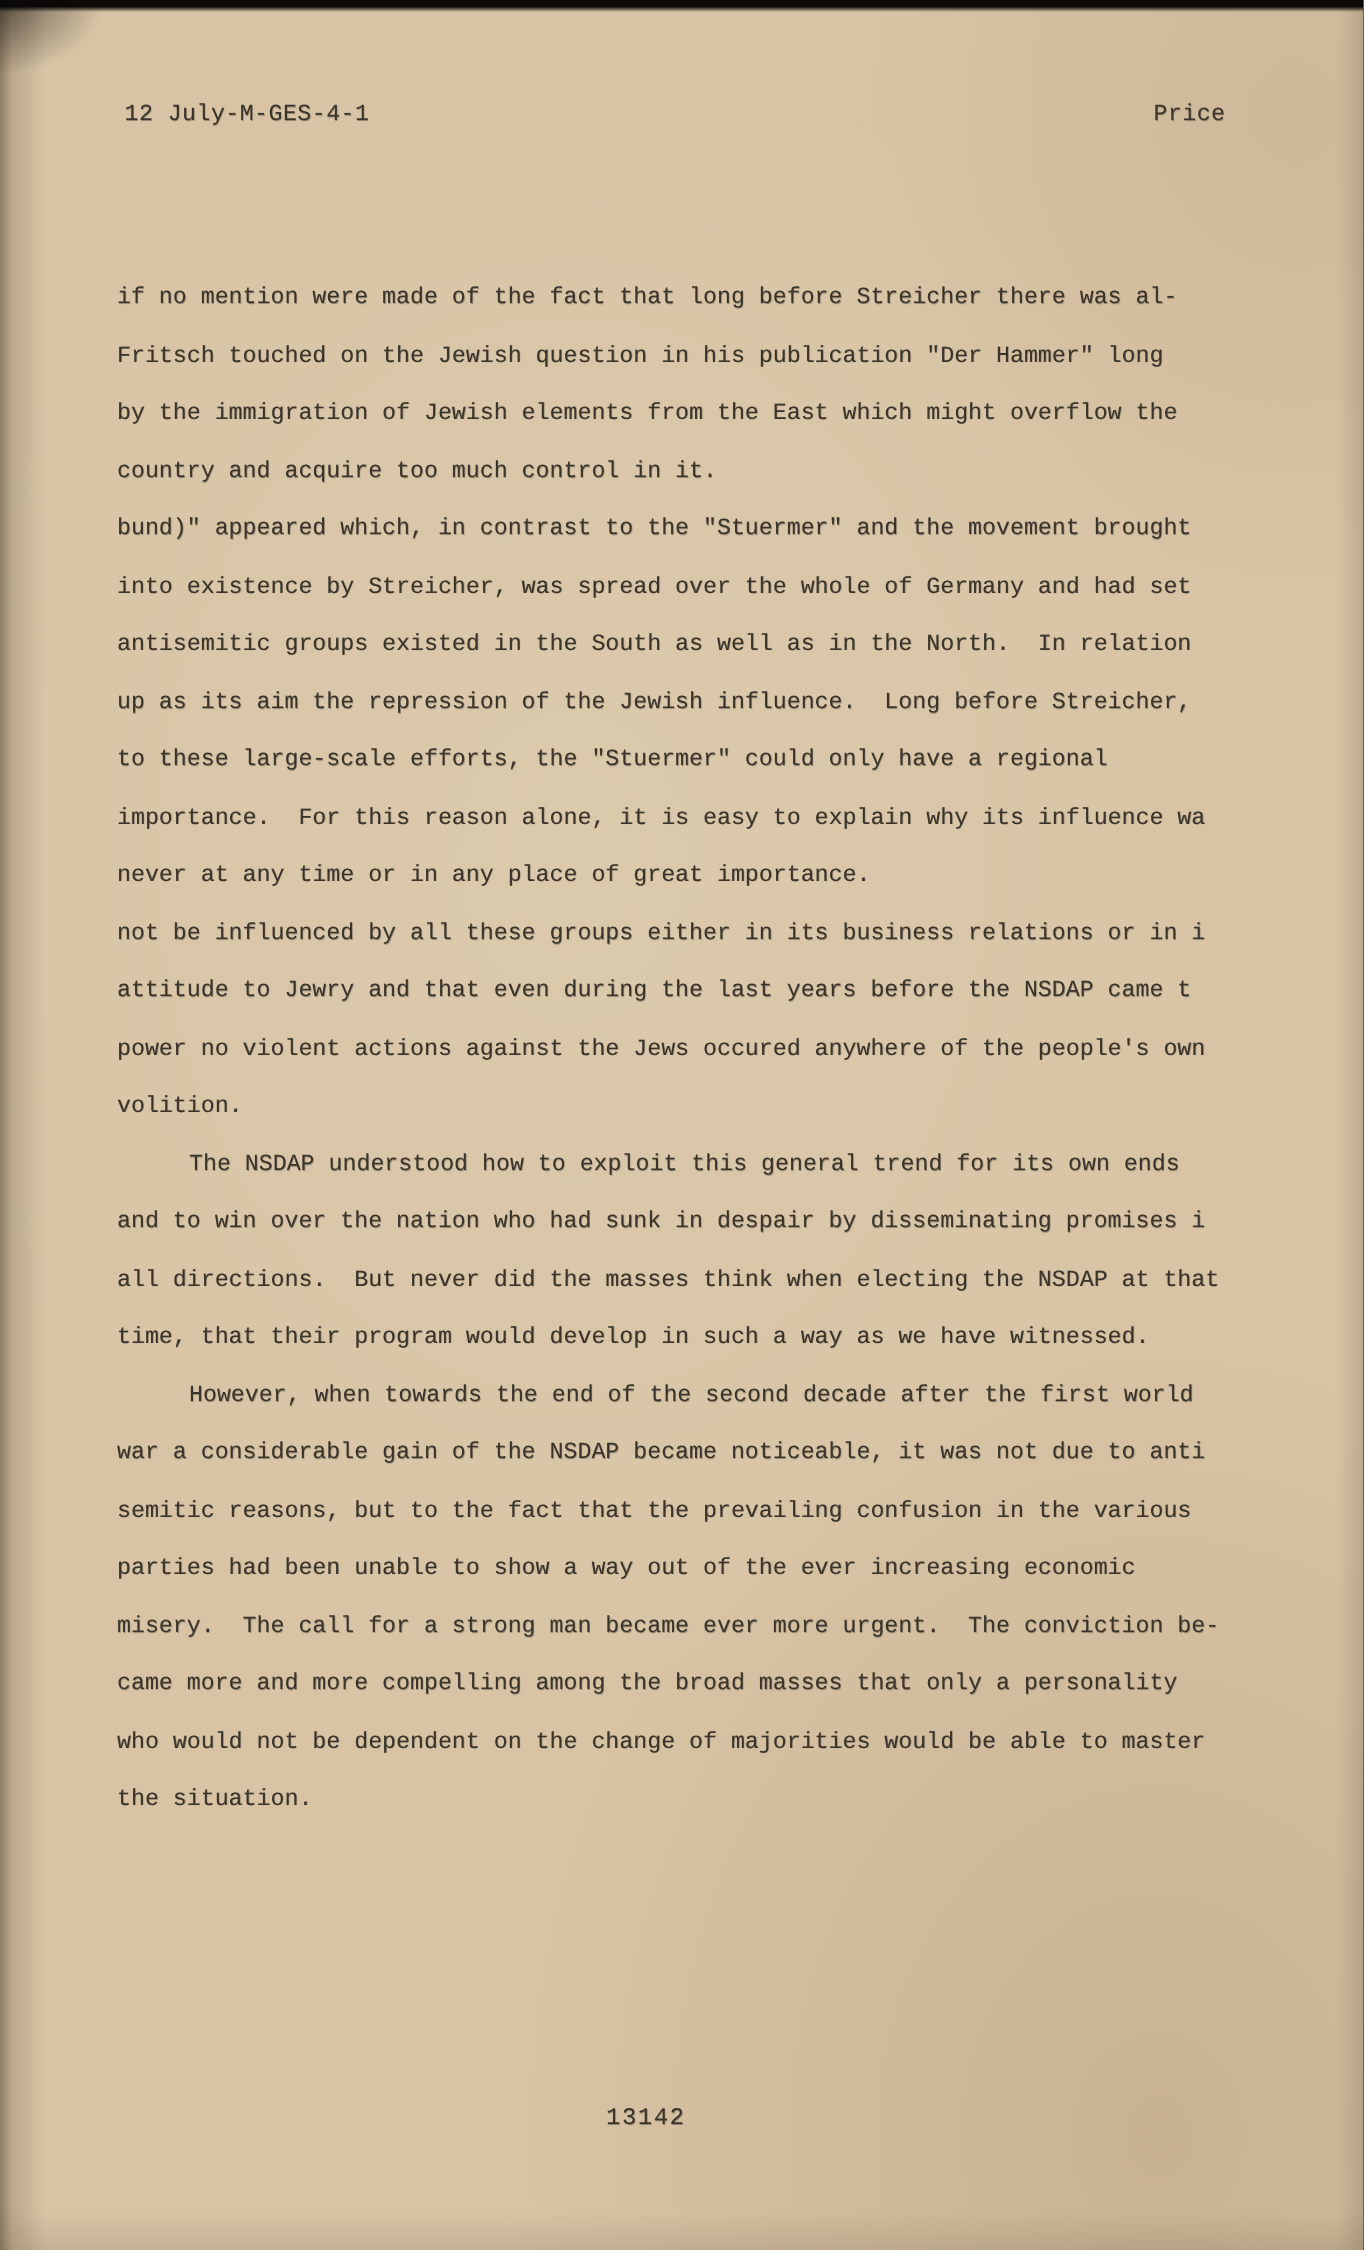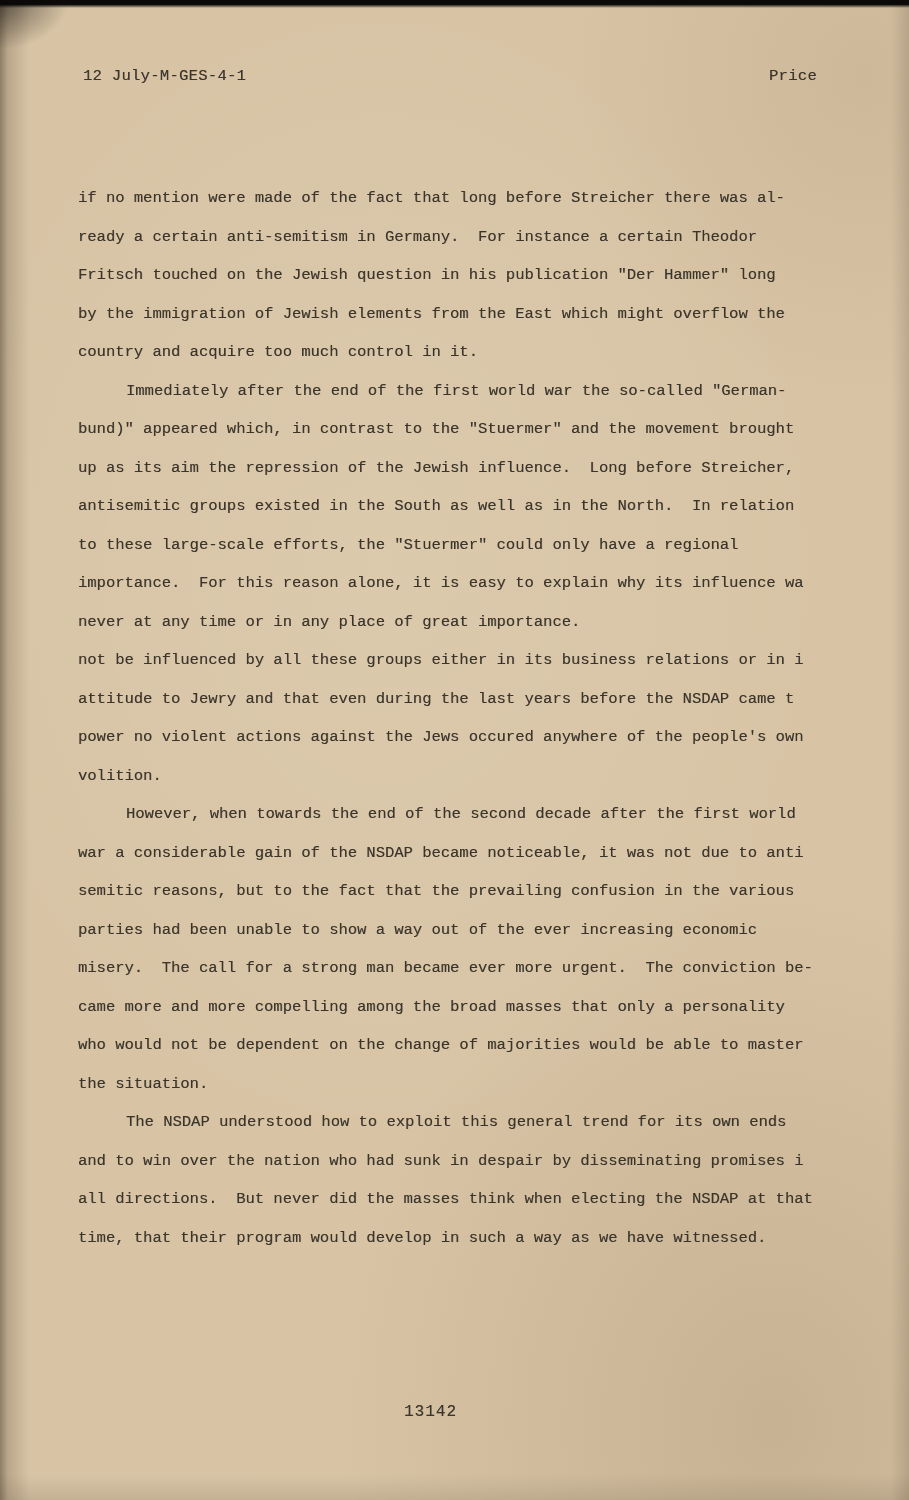--- a/index.html
+++ b/index.html
@@ -83,52 +83,51 @@
   <div class="corner-shade"></div>
 
   <div class="header-row">
     <span class="hdr">12 July-M-GES-4-1</span>
     <span class="hdr">Price</span>
   </div>
 
   <div class="doc-body">
       <div class="paragraph">
         <div class="line">if no mention were made of the fact that long before Streicher there was al-</div>
-        <div class="line">ready a certain anti-semitism in Germany.  For instance a certain Theodor</div>
         <div class="line">Fritsch touched on the Jewish question in his publication "Der Hammer" long</div>
         <div class="line">by the immigration of Jewish elements from the East which might overflow the</div>
         <div class="line">country and acquire too much control in it.</div>
       </div>
       <div class="paragraph indent">
-        <div class="line first">Immediately after the end of the first world war the so-called "German-</div>
         <div class="line">bund)" appeared which, in contrast to the "Stuermer" and the movement brought</div>
+        <div class="line">into existence by Streicher, was spread over the whole of Germany and had set</div>
+        <div class="line">antisemitic groups existed in the South as well as in the North.  In relation</div>
         <div class="line">up as its aim the repression of the Jewish influence.  Long before Streicher,</div>
-        <div class="line">antisemitic groups existed in the South as well as in the North.  In relation</div>
         <div class="line">to these large-scale efforts, the "Stuermer" could only have a regional</div>
         <div class="line">importance.  For this reason alone, it is easy to explain why its influence wa</div>
         <div class="line">never at any time or in any place of great importance.</div>
       </div>
       <div class="paragraph indent">
         <div class="line">not be influenced by all these groups either in its business relations or in i</div>
         <div class="line">attitude to Jewry and that even during the last years before the NSDAP came t</div>
         <div class="line">power no violent actions against the Jews occured anywhere of the people's own</div>
         <div class="line">volition.</div>
       </div>
       <div class="paragraph indent">
+        <div class="line first">The NSDAP understood how to exploit this general trend for its own ends</div>
+        <div class="line">and to win over the nation who had sunk in despair by disseminating promises i</div>
+        <div class="line">all directions.  But never did the masses think when electing the NSDAP at that</div>
+        <div class="line">time, that their program would develop in such a way as we have witnessed.</div>
+      </div>
+      <div class="paragraph indent">
         <div class="line first">However, when towards the end of the second decade after the first world</div>
         <div class="line">war a considerable gain of the NSDAP became noticeable, it was not due to anti</div>
         <div class="line">semitic reasons, but to the fact that the prevailing confusion in the various</div>
         <div class="line">parties had been unable to show a way out of the ever increasing economic</div>
         <div class="line">misery.  The call for a strong man became ever more urgent.  The conviction be-</div>
         <div class="line">came more and more compelling among the broad masses that only a personality</div>
         <div class="line">who would not be dependent on the change of majorities would be able to master</div>
         <div class="line">the situation.</div>
       </div>
-      <div class="paragraph indent">
-        <div class="line first">The NSDAP understood how to exploit this general trend for its own ends</div>
-        <div class="line">and to win over the nation who had sunk in despair by disseminating promises i</div>
-        <div class="line">all directions.  But never did the masses think when electing the NSDAP at that</div>
-        <div class="line">time, that their program would develop in such a way as we have witnessed.</div>
-      </div>
     </div>
 
   <div class="page-number">13142</div>
 </div>
 
 </body></html>

